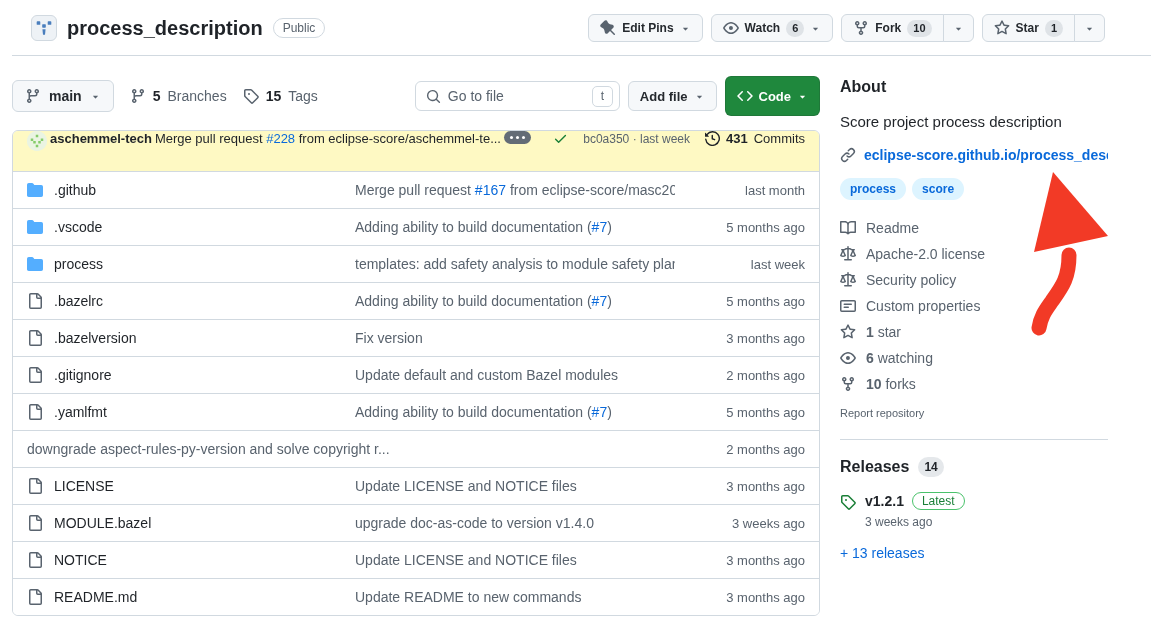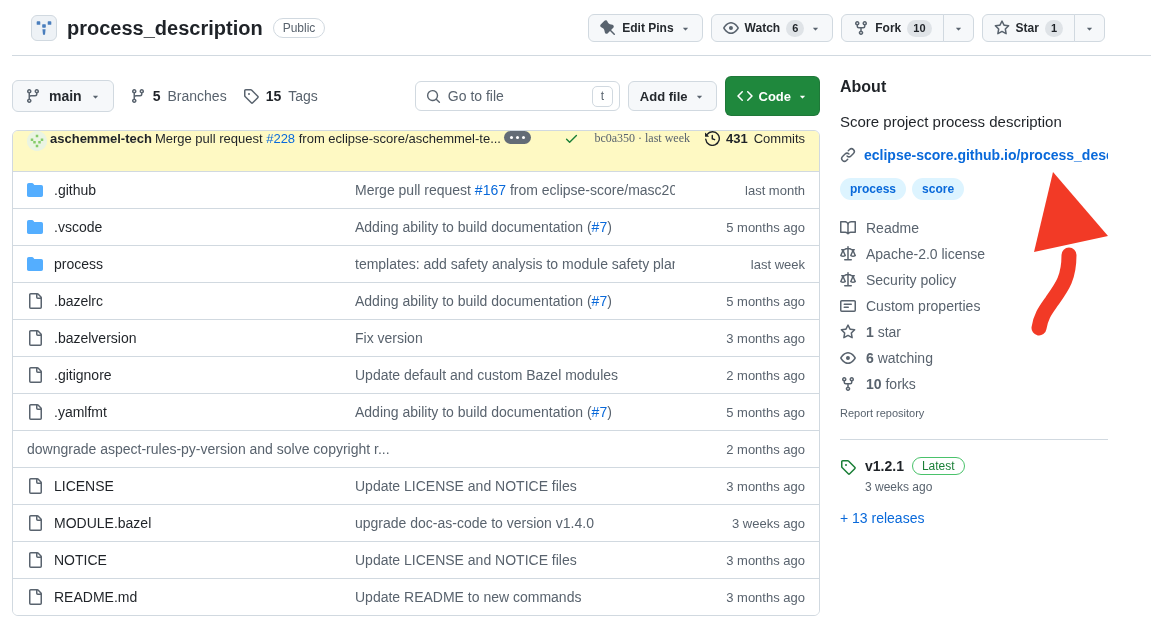--- a/index.html
+++ b/index.html
@@ -59,21 +59,21 @@
   .commit-avatar { width:20px; height:20px; border-radius:50%; overflow:hidden; flex:none; cursor:pointer;
                    background:#eaf4e2; display:flex; align-items:center; justify-content:center; }
   .commit-author { font-weight:600; color:#1f2328; cursor:pointer; }
   .commit-msg { color:#1f2328; white-space:nowrap; overflow:hidden; cursor:pointer; }
   .link { color:#0969da; cursor:pointer; }
   .ellipsis-btn { display:inline-flex; gap:3px; align-items:center; justify-content:center; width:27px;
                   height:13px; background:#636c76; border:0; border-radius:7px; cursor:pointer; flex:none; }
   .ellipsis-btn i { width:3px; height:3px; border-radius:50%; background:#fff; }
   .commit-right { margin-left:auto; display:flex; align-items:center; gap:15px; }
   .ic.check svg { fill:#1a7f37; width:15px; height:15px; cursor:pointer; }
-  .commit-sha { color:#59636e; font-size:12px; cursor:pointer; white-space:nowrap;font-family:Liberation Serif, serif; }
+  .commit-sha { color:#59636e; font-size:12px; cursor:pointer; white-space:nowrap; }
   .commits-link { display:inline-flex; align-items:center; gap:6px; color:#1f2328; font-size:13px; cursor:pointer; }
   .commits-link .ic svg { fill:#1f2328; width:15px; height:15px; }
   .commits-link b { font-weight:600; }
   .row { display:flex; align-items:center; height:37px; padding:0 14px; border-top:1px solid #d1d9e0;
          font-size:14px; cursor:pointer; background:#fff; }
   .cell-name { width:328px; flex:none; display:flex; align-items:center; gap:11px; color:#1f2328; }
   .cell-msg { flex:1; color:#59636e; white-space:nowrap; overflow:hidden; }
   .cell-age { width:130px; flex:none; text-align:right; color:#59636e; font-size:13px; white-space:nowrap; }
   .ic.folder svg { fill:#54aeff; }
   .ic.file svg { fill:#59636e; }
@@ -518,20 +518,24 @@
               </span>
               <span><b>10</b><span> forks</span></span>
             </li>
           </ul>
         <a class="report">Report repository</a>
       </section>
 
       <div class="side-divider"></div>
 
       <section class="releases">
+        <h2>
+          <span>Releases</span>
+          <span class="count-pill">14</span>
+        </h2>
         <div class="release">
           <span class="ic tag-green">
               <svg viewBox="0 0 16 16">
                 <path d="M1 7.775V2.75C1 1.784 1.784 1 2.75 1h5.025c.464 0 .91.184 1.238.513l6.25 6.25a1.75 1.75 0 0 1 0 2.474l-5.026 5.026a1.75 1.75 0 0 1-2.474 0l-6.25-6.25A1.752 1.752 0 0 1 1 7.775Zm1.5 0c0 .066.026.13.073.177l6.25 6.25a.25.25 0 0 0 .354 0l5.025-5.025a.25.25 0 0 0 0-.354l-6.25-6.25a.25.25 0 0 0-.177-.073H2.75a.25.25 0 0 0-.25.25ZM6 5a1 1 0 1 1 0 2 1 1 0 0 1 0-2Z"></path>
               </svg>
             </span>
           <div>
             <div class="release-line">
               <b>v1.2.1</b>
               <span class="latest-pill">Latest</span>

